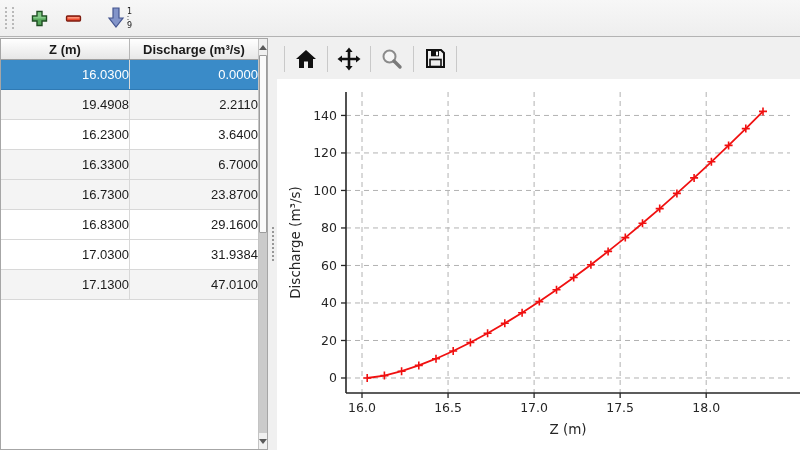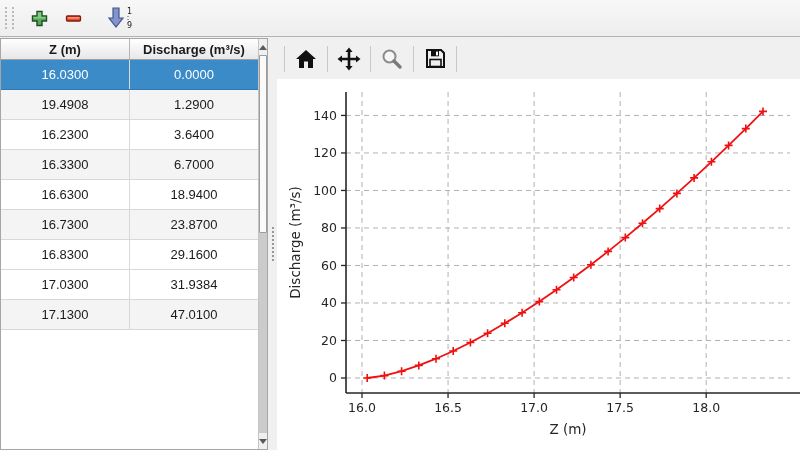--- a/index.html
+++ b/index.html
@@ -31,21 +31,21 @@
   table.rating{border-collapse:collapse;width:100%;table-layout:fixed;
     font-size:13px;color:#1a1a1a;}
   table.rating th{
     height:20px;font-weight:bold;text-align:center;
     background:linear-gradient(#ffffff,#e7e7e7);
     border-bottom:1px solid #9f9f9f;border-right:1px solid #b6b6b6;
     font-size:13px;padding:0;
   }
   table.rating th:last-child{border-right:none;}
   table.rating td{
-    height:29px;text-align:center;border-bottom:1px solid #d8d8d8;
+    height:29px;text-align:right;border-bottom:1px solid #d8d8d8;
     border-right:1px solid #d8d8d8;padding:0;
   }
   table.rating td:last-child{border-right:none;}
   tr.alt td{background:#f4f4f4;}
   tr.selected td{background:#3a8bc8;color:#ffffff;border-bottom:1px solid #2f7ab4;}
   
   #v-scrollbar{width:17px;background:#f0f0f0;border-left:1px solid #c4c4c4;
     display:flex;flex-direction:column;}
   .sb-btn{height:16px;background:#f0f0f0;display:flex;align-items:center;
     justify-content:center;border:none;padding:0;}
@@ -110,33 +110,29 @@
             <th>Discharge (m³/s)</th>
           </tr>
         </thead>
         <tbody>
             <tr class="selected">
               <td>16.0300</td>
               <td>0.0000</td>
             </tr>
             <tr class="alt">
               <td>19.4908</td>
-              <td>1.2900</td>
+              <td>2.2110</td>
             </tr>
             <tr>
               <td>16.2300</td>
               <td>3.6400</td>
             </tr>
             <tr class="alt">
               <td>16.3300</td>
               <td>6.7000</td>
-            </tr>
-            <tr>
-              <td>16.6300</td>
-              <td>18.9400</td>
             </tr>
             <tr class="alt">
               <td>16.7300</td>
               <td>23.8700</td>
             </tr>
             <tr>
               <td>16.8300</td>
               <td>29.1600</td>
             </tr>
             <tr>

